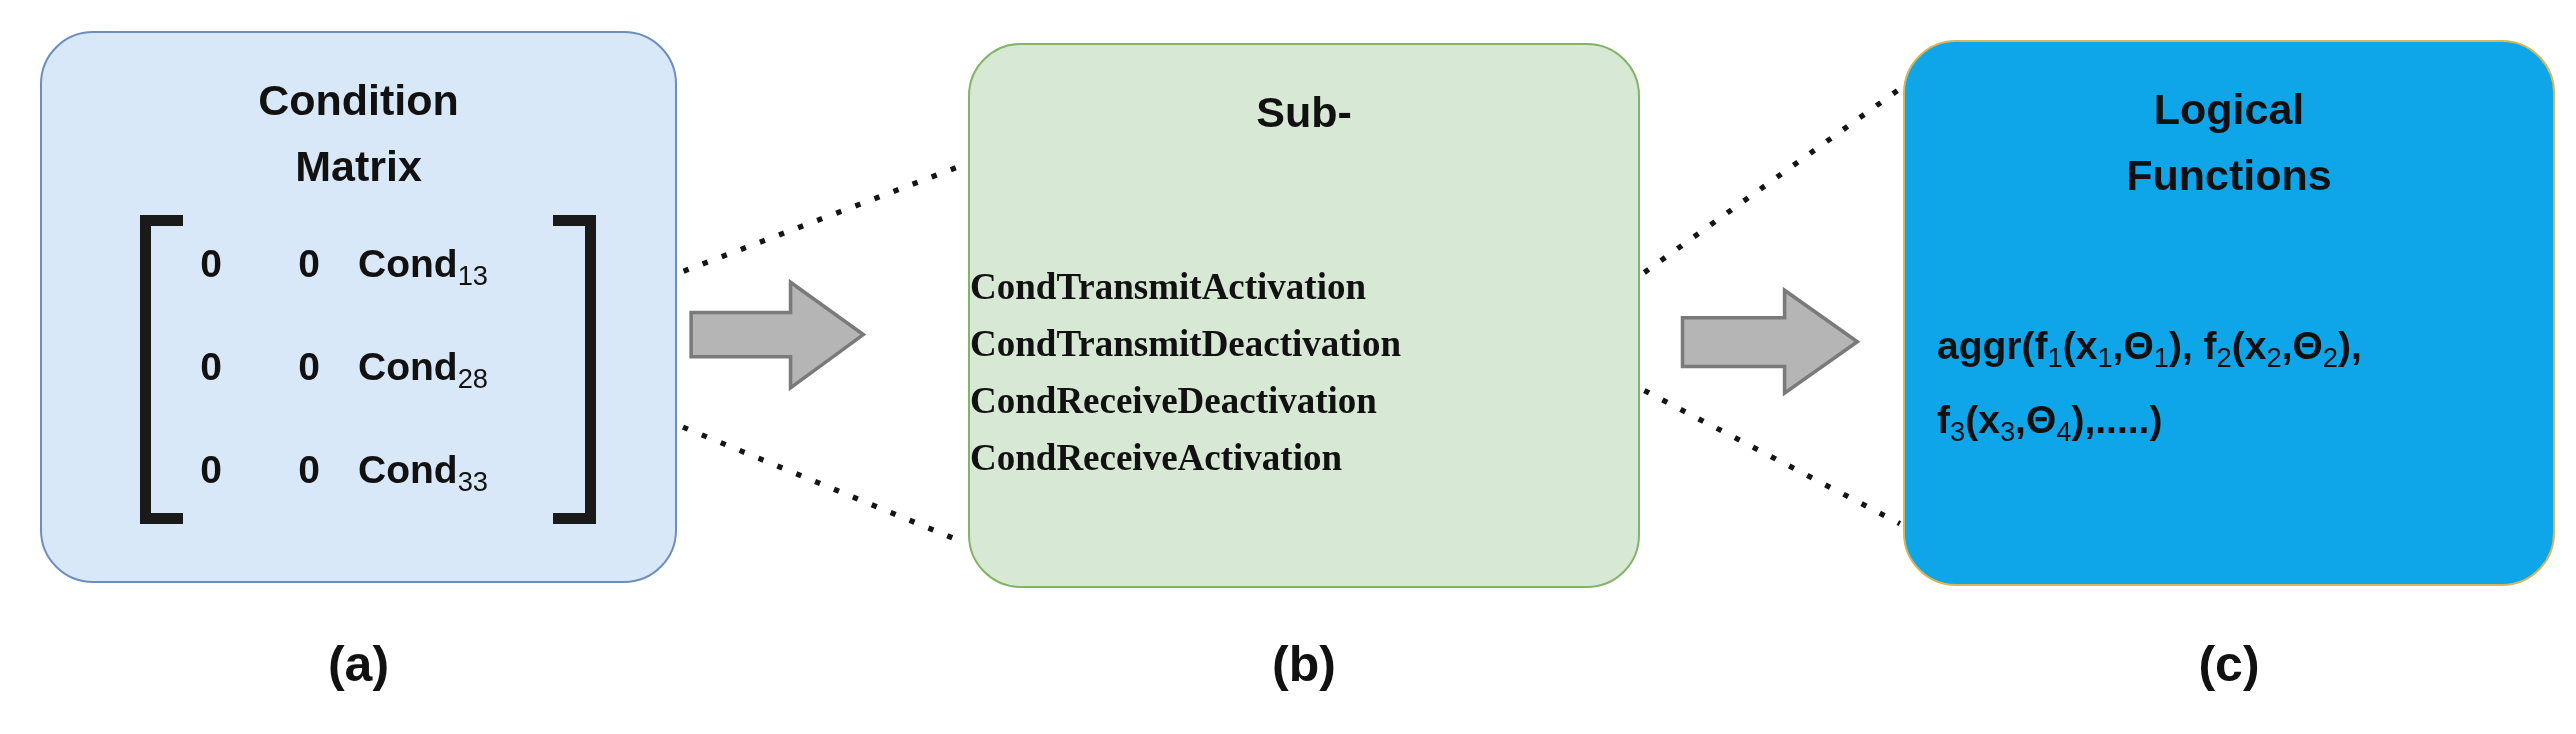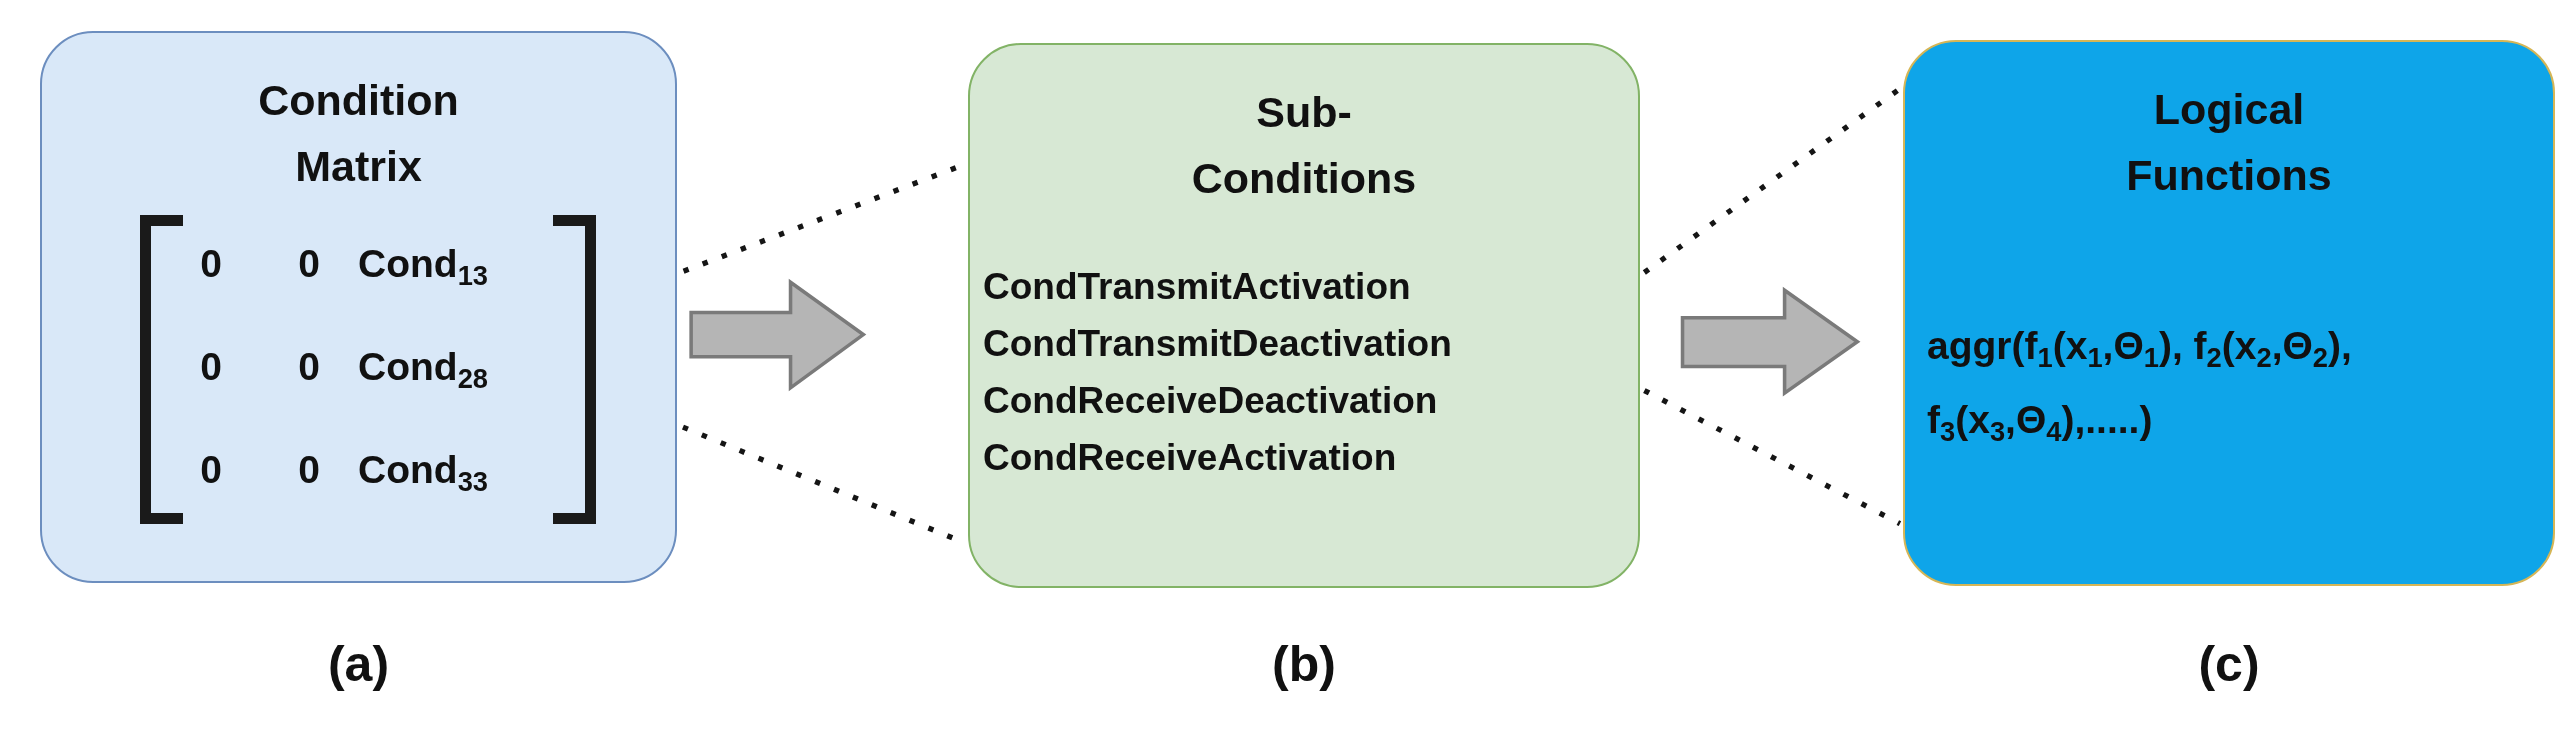--- a/index.html
+++ b/index.html
@@ -85,37 +85,38 @@
     align-items: baseline;
     font-size: 39px;
     font-weight: bold;
     color: #111111;
   }
   .mc { display: inline-block; width: 98px; text-align: center; }
   .mcond { white-space: nowrap; }
   .sub {
     font-size: 0.7em;
     vertical-align: -0.28em;
-    font-weight: bold;
+    font-weight: normal;
   }
   
   .cond-list {
     position: absolute;
-    left: 13px;
+    left: 0;
     top: 213px;
     font-size: 37px;
     font-weight: bold;
     line-height: 57px;
     color: #111111;
     white-space: nowrap;
+    font-family: Liberation Serif, serif;
   }
   
   .formula {
     position: absolute;
-    left: 22px;
+    left: 32px;
     top: 273px;
     font-size: 39px;
     font-weight: bold;
     line-height: 62px;
     color: #111111;
     white-space: nowrap;
   }
   .caption {
     position: absolute;
     top: 635px;
@@ -164,21 +165,20 @@
         <span class="mc">0</span>
         <span class="mc">0</span>
         <span class="mcond"><span>Cond</span><span class="sub">33</span></span>
       </div>
     </div>
   </div>
 
   <div class="box box-green">
     <div class="box-title">
       <div>Sub-</div>
-      <div>Conditions</div>
     </div>
     <div class="cond-list">
       <div>CondTransmitActivation</div>
       <div>CondTransmitDeactivation</div>
       <div>CondReceiveDeactivation</div>
       <div>CondReceiveActivation</div>
     </div>
   </div>
 
   <div class="box box-yellow">

